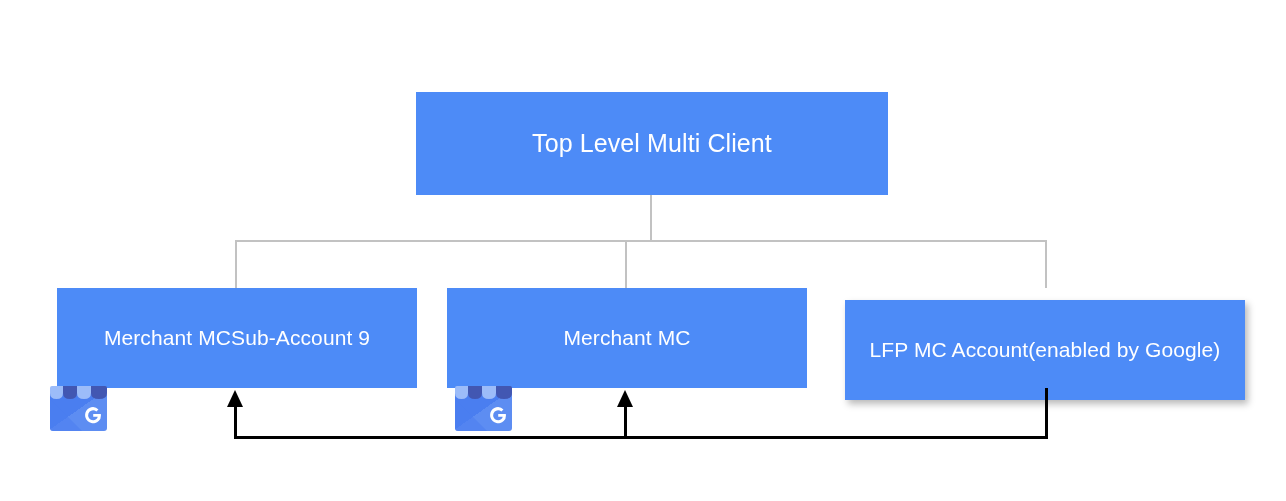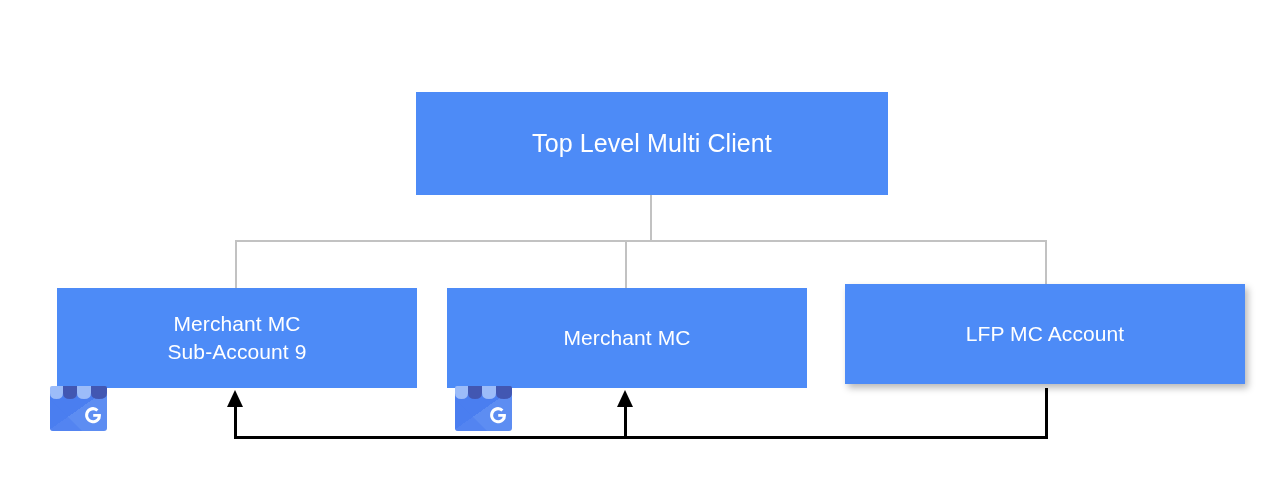--- a/index.html
+++ b/index.html
@@ -16,21 +16,21 @@
     height: 501px;
     background: #ffffff;
     overflow: hidden;
   }
   .node {
     position: absolute;
     box-sizing: border-box;
     background: #4d8bf7;
     color: #ffffff;
     display: flex;
-    flex-direction: column;
+    flex-direction: row;
     align-items: center;
     justify-content: center;
     text-align: center;
     line-height: 1.32;
     letter-spacing: 0.1px;
   }
   .node .line {
     display: block;
     white-space: nowrap;
   }
@@ -50,21 +50,21 @@
   }
   #node-sub2 {
     left: 447px;
     top: 288px;
     width: 360px;
     height: 100px;
     font-size: 21px;
   }
   #node-lfp {
     left: 845px;
-    top: 284px;
+    top: 300px;
     width: 400px;
     height: 100px;
     font-size: 21px;
     box-shadow: 3px 4px 7px rgba(0,0,0,0.28);
   }
   
   .conn {
     position: absolute;
     background: #c2c2c2;
   }
@@ -122,20 +122,21 @@
     <span class="line">Merchant MC</span>
     <span class="line">Sub-Account 9</span>
   </div>
 
   <div class="node" id="node-sub2">
     <span class="line">Merchant MC</span>
   </div>
 
   <div class="node" id="node-lfp">
     <span class="line">LFP MC Account</span>
+    <span class="line">(enabled by Google)</span>
   </div>
 
   <svg class="gmb-icon" id="gmb-1" viewBox="0 0 75 66">
     <defs>
       <linearGradient id="bodyShade1" x1="0" y1="0" x2="1" y2="1">
         <stop offset="0%" stop-color="#4a7ef0"></stop>
         <stop offset="48%" stop-color="#4a7ef0"></stop>
         <stop offset="48%" stop-color="#5d8df2"></stop>
         <stop offset="100%" stop-color="#5d8df2"></stop>
       </linearGradient>

